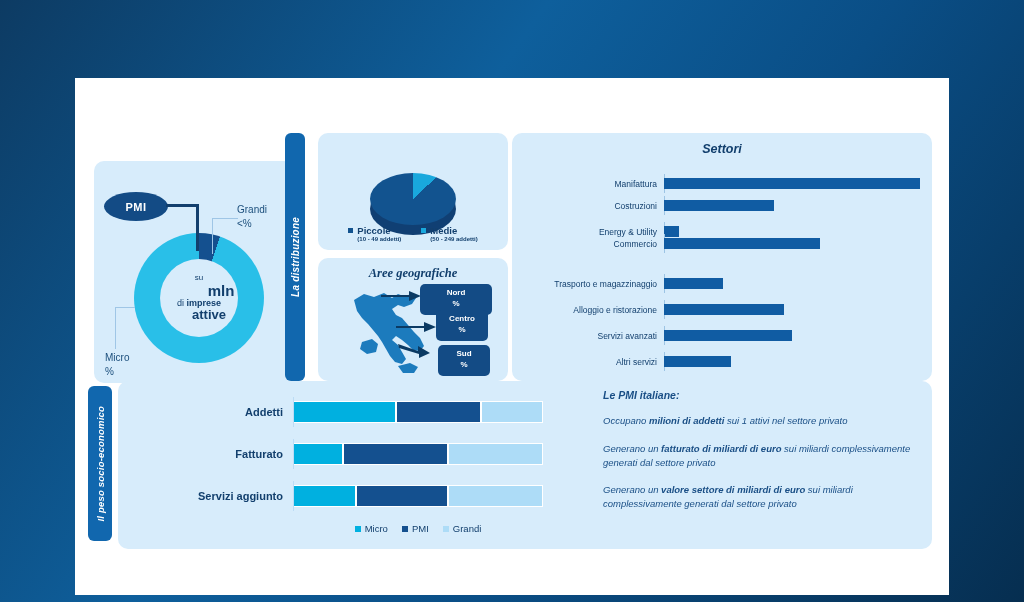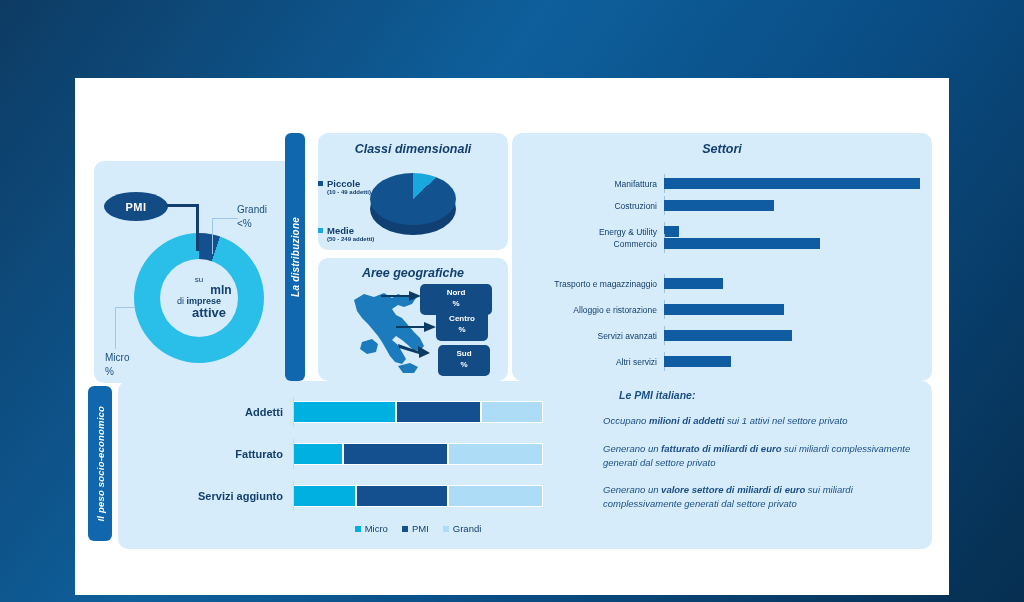--- a/index.html
+++ b/index.html
@@ -42,21 +42,21 @@
   #donut {
     position:absolute; inset:0; border-radius:50%;
   }
   #donut-hole {
     position:absolute; left:26px; top:26px; width:78px; height:78px;
     border-radius:50%; background:#d7ecfb;
     display:flex; flex-direction:column; align-items:center; justify-content:center;
     color:#123f6d; line-height:1.05;
   }
   #donut-hole .l1 { font-size:8px; }
-  #donut-hole .l2 { font-size:12px; font-weight:bold;padding-left:44px; }
+  #donut-hole .l2 { font-size:15px; font-weight:bold;padding-left:44px; }
   #donut-hole .l3 { font-size:9px; }
   #donut-hole .l3 b { font-weight:bold; }
   #donut-hole .l4 { font-size:13px; font-weight:bold;margin-left:20px; }
 
   .bubble {
     position:absolute; background:#134b85; color:#fff;
     border-radius:50%/50%; font-weight:bold; font-size:11px;
     display:flex; align-items:center; justify-content:center;
     letter-spacing:.5px;
   }
@@ -68,21 +68,21 @@
   #pie-wrap { position:absolute; left:52px; top:38px; width:86px; height:72px; }
   #pie-base {
     position:absolute; left:0; top:12px; width:86px; height:52px;
     border-radius:50%; background:#103f73;
   }
   #pie-top {
     position:absolute; left:0; top:2px; width:86px; height:52px;
     border-radius:50%;
     background:conic-gradient(from 0deg, #19a8dd 0deg 47deg, #12538f 47deg 360deg);
   }
-  .pie-legend { position:absolute; bottom:8px; width:100%; display:flex; justify-content:center; gap:30px;flex-direction:column; }
+  .pie-legend { position:absolute; bottom:8px; width:100%; display:flex; justify-content:center; gap:20px; }
   .pl-item { text-align:left; }
   .pl-top { display:flex; align-items:center; gap:4px; font-size:9.5px; font-weight:bold; color:#123f6d; }
   .pl-sw { width:5px; height:5px; }
   .pl-sub { font-size:6px; color:#123f6d; font-weight:bold; margin-left:9px; }
 
   
   #map-svg { position:absolute; left:22px; top:26px; }
   .geo-box {
     position:absolute; background:#134b85; color:#fff;
     border-radius:5px; text-align:center; padding:4px 2px 5px;
@@ -102,21 +102,21 @@
   .klabel { width:155px; text-align:right; padding-right:10px; font-size:11px; font-weight:bold; color:#123f6d; }
   .ktrack { width:250px; height:22px; display:flex; position:relative; }
   .ktrack:before { content:""; position:absolute; left:0; top:-4px; width:1px; height:30px; background:#bcdcf5; }
   .kseg { height:22px; border:1.5px solid #ffffff; }
   .klegend { position:absolute; left:155px; width:250px; display:flex; justify-content:center; gap:14px; }
   .kl-item { display:flex; align-items:center; gap:4px; font-size:9.5px; color:#123f6d; }
   .kl-sw { width:6px; height:6px; }
 
   
   #pmi-text { position:absolute; color:#1a4f86; font-style:italic; }
-  #pmi-text h4 { margin:0 0 13px 16px; font-size:10.5px; font-weight:bold; }
+  #pmi-text h4 { margin:0 0 13px 0; font-size:10.5px; font-weight:bold; }
   #pmi-text p { margin:0 0 14px 0; font-size:9.5px; line-height:1.45; }
   #pmi-text p b { font-weight:bold; }
 </style>
 </head>
 <body>
 
 <div id="slide">
 
   <div class="titlebar" style="left:26px; top:131px; width:185px; height:23px;">
     <span>Oltre 240 mila PMI in Italia</span>
@@ -153,21 +153,20 @@
       <div>Micro</div>
       <div>%</div>
     </div>
   </div>
 
   <div class="vbar" style="left:210px; top:55px; width:20px; height:248px; font-size:10px;">
     <span>La distribuzione</span>
   </div>
 
   <div class="panel" style="left:243px; top:55px; width:190px; height:117px;">
-    <div class="sect-title" style="top:9px;">Classi dimensionali</div>
 
     <div id="pie-wrap">
       <div id="pie-base"></div>
       <div id="pie-top"></div>
     </div>
 
     <div class="pie-legend">
       <div class="pl-item">
         <div class="pl-top">
           <span class="pl-sw" style="background:#12538f;"></span>
@@ -179,21 +178,21 @@
         <div class="pl-top">
           <span class="pl-sw" style="background:#19a8dd;"></span>
           <span>Medie</span>
         </div>
         <div class="pl-sub">(50 - 249 addetti)</div>
       </div>
     </div>
   </div>
 
   <div class="panel" style="left:243px; top:180px; width:190px; height:123px;">
-    <div class="sect-title" style="top:8px;">Aree geografiche</div>
+    <div class="sect-title" style="top:8px;font-family:Liberation Serif, serif;">Aree geografiche</div>
 
     <svg id="map-svg" width="120" height="92" viewBox="0 0 120 92">
       <path fill="#1c7bbd" d="M14 16 L24 10 L34 13 L44 9 L52 14 L58 10 L66 13 L71 9 L76 14 L72 20
         L64 23 L58 21 L52 25 L56 31 L62 34 L68 41 L74 48 L80 54 L84 62 L80 67 L73 66 L68 61
         L62 56 L56 52 L52 56 L58 61 L62 68 L66 75 L62 80 L55 78 L50 72 L46 65 L42 58 L38 52
         L33 46 L28 40 L22 34 L17 27 Z"></path>
       <path fill="#1c7bbd" d="M22 58 L32 55 L38 60 L36 68 L27 70 L20 65 Z"></path>
       <path fill="#1c7bbd" d="M58 82 L70 79 L78 83 L74 89 L63 89 Z"></path>
     </svg>
 

